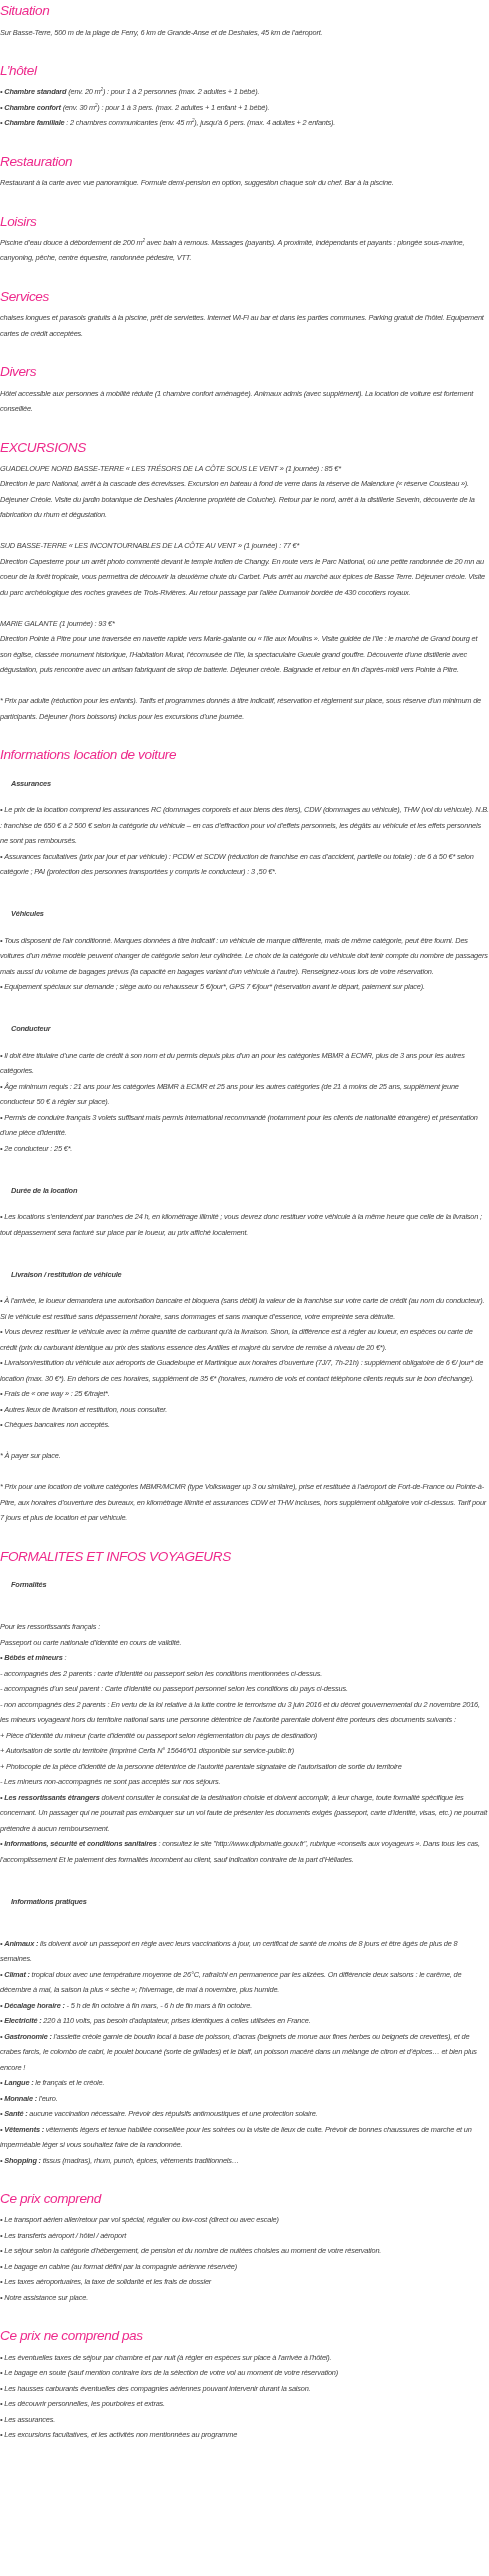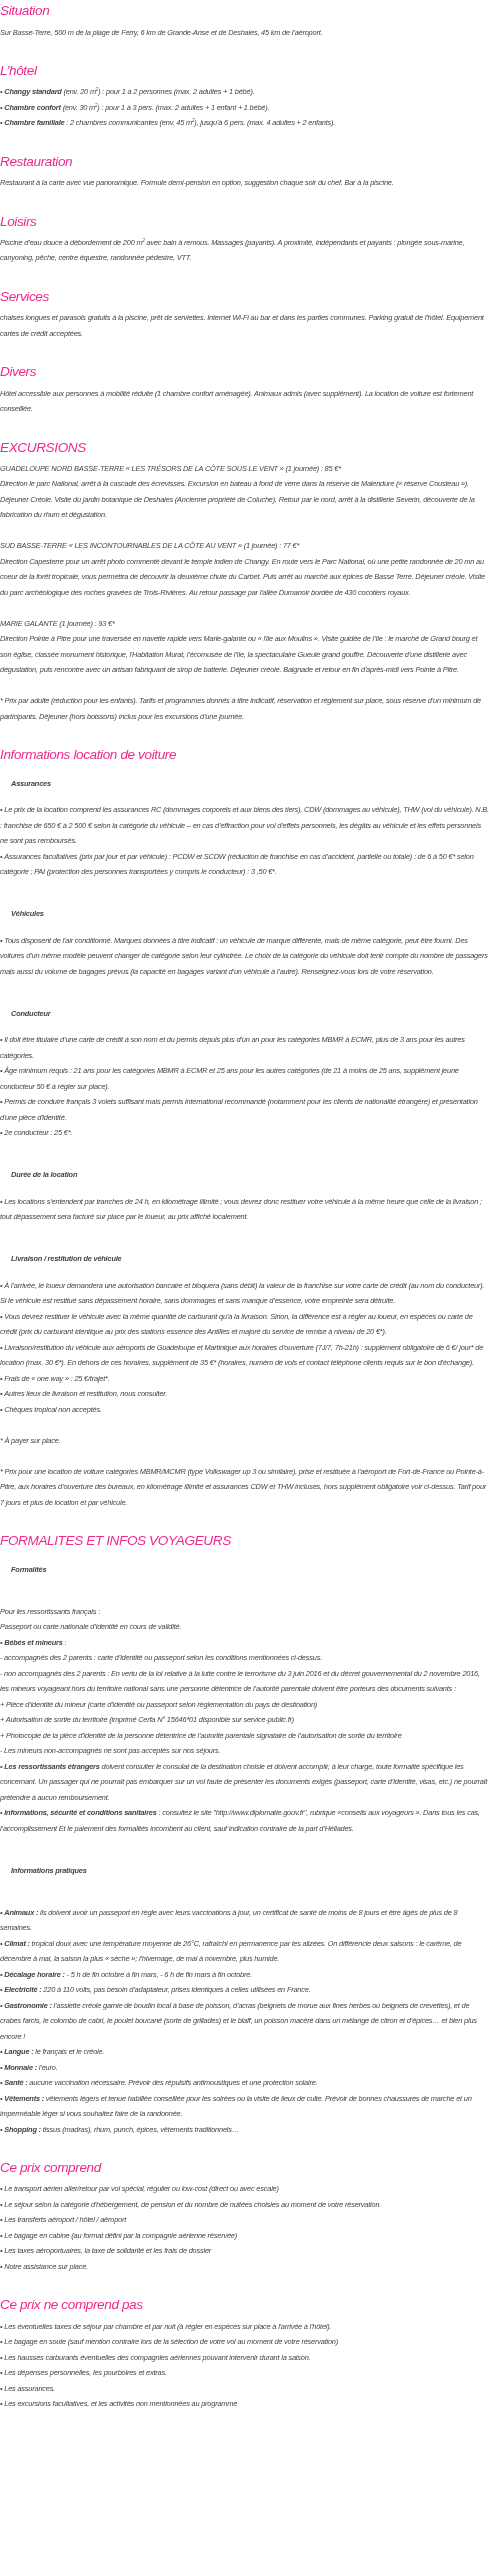--- a/index.html
+++ b/index.html
@@ -36,21 +36,21 @@
 
 <div class="page">
 
   <div class="section">
     <h2>Situation</h2>
     <p>Sur Basse-Terre, 500 m de la plage de Ferry, 6 km de Grande-Anse et de Deshaies, 45 km de l’aéroport.</p>
   </div>
 
   <div class="section">
     <h2>L’hôtel</h2>
-    <p class="bul"><b>Changy standard</b><span> (env. 20 m</span><sup>2</sup><span>) : pour 1 à 2 personnes (max. 2 adultes + 1 bébé).</span></p>
+    <p class="bul"><b>Chambre standard</b><span> (env. 20 m</span><sup>2</sup><span>) : pour 1 à 2 personnes (max. 2 adultes + 1 bébé).</span></p>
     <p class="bul"><b>Chambre confort</b><span> (env. 30 m</span><sup>2</sup><span>) : pour 1 à 3 pers. (max. 2 adultes + 1 enfant + 1 bébé).</span></p>
     <p class="bul"><b>Chambre familiale</b><span> : 2 chambres communicantes (env. 45 m</span><sup>2</sup><span>), jusqu’à 6 pers. (max. 4 adultes + 2 enfants).</span></p>
   </div>
 
   <div class="section">
     <h2>Restauration</h2>
     <p>Restaurant à la carte avec vue panoramique. Formule demi-pension en option, suggestion chaque soir du chef. Bar à la piscine.</p>
   </div>
 
   <div class="section">
@@ -85,55 +85,57 @@
   <div class="section">
     <h2>Informations location de voiture</h2>
 
     <p class="sub">Assurances</p>
     <p class="bul">Le prix de la location comprend les assurances RC (dommages corporels et aux biens des tiers), CDW (dommages au véhicule), THW (vol du véhicule). N.B. : franchise de 650 € à 2 500 € selon la catégorie du véhicule – en cas d’effraction pour vol d’effets personnels, les dégâts au véhicule et les effets personnels ne sont pas remboursés.</p>
     <p class="bul">Assurances facultatives (prix par jour et par véhicule) : PCDW et SCDW (réduction de franchise en cas d’accident, partielle ou totale) : de 6 à 50 €* selon catégorie ; PAI (protection des personnes transportées y compris le conducteur) : 3 ,50 €*.</p>
     <div class="gap"></div>
 
     <p class="sub">Véhicules</p>
     <p class="bul">Tous disposent de l’air conditionné. Marques données à titre indicatif : un véhicule de marque différente, mais de même catégorie, peut être fourni. Des voitures d’un même modèle peuvent changer de catégorie selon leur cylindrée. Le choix de la catégorie du véhicule doit tenir compte du nombre de passagers mais aussi du volume de bagages prévus (la capacité en bagages variant d’un véhicule à l’autre). Renseignez-vous lors de votre réservation.</p>
+    <p class="bul">Equipement spéciaux sur demande ; siège auto ou rehausseur 5 €/jour*, GPS 7 €/jour* (réservation avant le départ, paiement sur place).</p>
     <div class="gap"></div>
 
     <p class="sub">Conducteur</p>
     <p class="bul">Il doit être titulaire d’une carte de crédit à son nom et du permis depuis plus d’un an pour les catégories MBMR à ECMR, plus de 3 ans pour les autres catégories.</p>
     <p class="bul">Âge minimum requis : 21 ans pour les catégories MBMR à ECMR et 25 ans pour les autres catégories (de 21 à moins de 25 ans, supplément jeune conducteur 50 € à régler sur place).</p>
     <p class="bul">Permis de conduire français 3 volets suffisant mais permis international recommandé (notamment pour les clients de nationalité étrangère) et présentation d'une pièce d'identité.</p>
     <p class="bul">2e conducteur : 25 €*.</p>
     <div class="gap"></div>
 
     <p class="sub">Durée de la location</p>
     <p class="bul">Les locations s’entendent par tranches de 24 h, en kilométrage illimité ; vous devrez donc restituer votre véhicule à la même heure que celle de la livraison ; tout dépassement sera facturé sur place par le loueur, au prix affiché localement.</p>
     <div class="gap"></div>
 
     <p class="sub">Livraison / restitution de véhicule</p>
     <p class="bul">À l’arrivée, le loueur demandera une autorisation bancaire et bloquera (sans débit) la valeur de la franchise sur votre carte de crédit (au nom du conducteur). Si le véhicule est restitué sans dépassement horaire, sans dommages et sans manque d’essence, votre empreinte sera détruite.</p>
     <p class="bul">Vous devrez restituer le véhicule avec la même quantité de carburant qu’à la livraison. Sinon, la différence est à régler au loueur, en espèces ou carte de crédit (prix du carburant identique au prix des stations essence des Antilles et majoré du service de remise à niveau de 20 €*).</p>
     <p class="bul">Livraison/restitution du véhicule aux aéroports de Guadeloupe et Martinique aux horaires d’ouverture (7J/7, 7h-21h) : supplément obligatoire de 6 €/ jour* de location (max. 30 €*). En dehors de ces horaires, supplément de 35 €* (horaires, numéro de vols et contact téléphone clients requis sur le bon d'échange).</p>
     <p class="bul">Frais de « one way » : 25 €/trajet*.</p>
     <p class="bul">Autres lieux de livraison et restitution, nous consulter.</p>
-    <p class="bul">Chèques tropical non acceptés.</p>
+    <p class="bul">Chèques bancaires non acceptés.</p>
     <div class="gap"></div>
 
     <p>* À payer sur place.</p>
     <div class="gap"></div>
     <p>* Prix pour une location de voiture catégories MBMR/MCMR (type Volkswager up 3 ou similaire), prise et restituée à l’aéroport de Fort-de-France ou Pointe-à-Pitre, aux horaires d’ouverture des bureaux, en kilométrage illimité et assurances CDW et THW incluses, hors supplément obligatoire voir ci-dessus. Tarif pour 7 jours et plus de location et par véhicule.</p>
   </div>
 
   <div class="section">
     <h2>FORMALITES ET INFOS VOYAGEURS</h2>
     <p class="sub">Formalités</p>
     <div class="gap"></div>
     <p>Pour les ressortissants français :</p>
     <p>Passeport ou carte nationale d’identité en cours de validité.</p>
     <p class="bul"><b>Bébés et mineurs</b><span> :</span></p>
     <p>- accompagnés des 2 parents : carte d’identité ou passeport selon les conditions mentionnées ci-dessus.</p>
+    <p>- accompagnés d’un seul parent : Carte d’identité ou passeport personnel selon les conditions du pays ci-dessus.</p>
     <p>- non accompagnés des 2 parents : En vertu de la loi relative à la lutte contre le terrorisme du 3 juin 2016 et du décret gouvernemental du 2 novembre 2016, les mineurs voyageant hors du territoire national sans une personne détentrice de l’autorité parentale doivent être porteurs des documents suivants :</p>
     <p>+ Pièce d’identité du mineur (carte d’identité ou passeport selon règlementation du pays de destination)</p>
     <p>+ Autorisation de sortie du territoire (imprimé Cerfa N° 15646*01 disponible sur service-public.fr)</p>
     <p>+ Photocopie de la pièce d’identité de la personne détentrice de l’autorité parentale signataire de l’autorisation de sortie du territoire</p>
     <p>- Les mineurs non-accompagnés ne sont pas acceptés sur nos séjours.</p>
     <p class="bul"><b>Les ressortissants étrangers</b><span> doivent consulter le consulat de la destination choisie et doivent accomplir, à leur charge, toute formalité spécifique les concernant. Un passager qui ne pourrait pas embarquer sur un vol faute de présenter les documents exigés (passeport, carte d’identité, visas, etc.) ne pourrait prétendre à aucun remboursement.</span></p>
     <p class="bul"><b>Informations, sécurité et conditions sanitaires</b><span> : consultez le site "http://www.diplomatie.gouv.fr", rubrique «conseils aux voyageurs ». Dans tous les cas, l’accomplissement Et le paiement des formalités incombent au client, sauf indication contraire de la part d’Héliades.</span></p>
     <div class="gap"></div>
     <p class="sub">Informations pratiques</p>
     <div class="gap"></div>
@@ -145,31 +147,31 @@
     <p class="bul"><b>Langue :</b><span> le français et le créole.</span></p>
     <p class="bul"><b>Monnaie :</b><span> l’euro.</span></p>
     <p class="bul"><b>Santé :</b><span> aucune vaccination nécessaire. Prévoir des répulsifs antimoustiques et une protection solaire.</span></p>
     <p class="bul"><b>Vêtements :</b><span> vêtements légers et tenue habillée conseillée pour les soirées ou la visite de lieux de culte. Prévoir de bonnes chaussures de marche et un imperméable léger si vous souhaitez faire de la randonnée.</span></p>
     <p class="bul"><b>Shopping :</b><span> tissus (madras), rhum, punch, épices, vêtements traditionnels…</span></p>
   </div>
 
   <div class="section">
     <h2>Ce prix comprend</h2>
     <p class="bul">Le transport aérien aller/retour par vol spécial, régulier ou low-cost (direct ou avec escale)</p>
+    <p class="bul">Les transferts aéroport / hôtel / aéroport</p>
     <p class="bul">Le séjour selon la catégorie d'hébergement, de pension et du nombre de nuitées choisies au moment de votre réservation.</p>
-    <p class="bul">Les transferts aéroport / hôtel / aéroport</p>
     <p class="bul">Le bagage en cabine (au format défini par la compagnie aérienne réservée)</p>
     <p class="bul">Les taxes aéroportuaires, la taxe de solidarité et les frais de dossier</p>
     <p class="bul">Notre assistance sur place.</p>
   </div>
 
   <div class="section" style="margin-bottom:8px">
     <h2>Ce prix ne comprend pas</h2>
     <p class="bul">Les éventuelles taxes de séjour par chambre et par nuit (à régler en espèces sur place à l'arrivée à l'hôtel).</p>
     <p class="bul">Le bagage en soute (sauf mention contraire lors de la sélection de votre vol au moment de votre réservation)</p>
     <p class="bul">Les hausses carburants éventuelles des compagnies aériennes pouvant intervenir durant la saison.</p>
-    <p class="bul">Les dépenses personnelles, les pourboires et extras.</p>
+    <p class="bul">Les découvrir personnelles, les pourboires et extras.</p>
     <p class="bul">Les assurances.</p>
     <p class="bul">Les excursions facultatives, et les activités non mentionnées au programme</p>
   </div>
 
 </div>
 
 
 </body></html>

